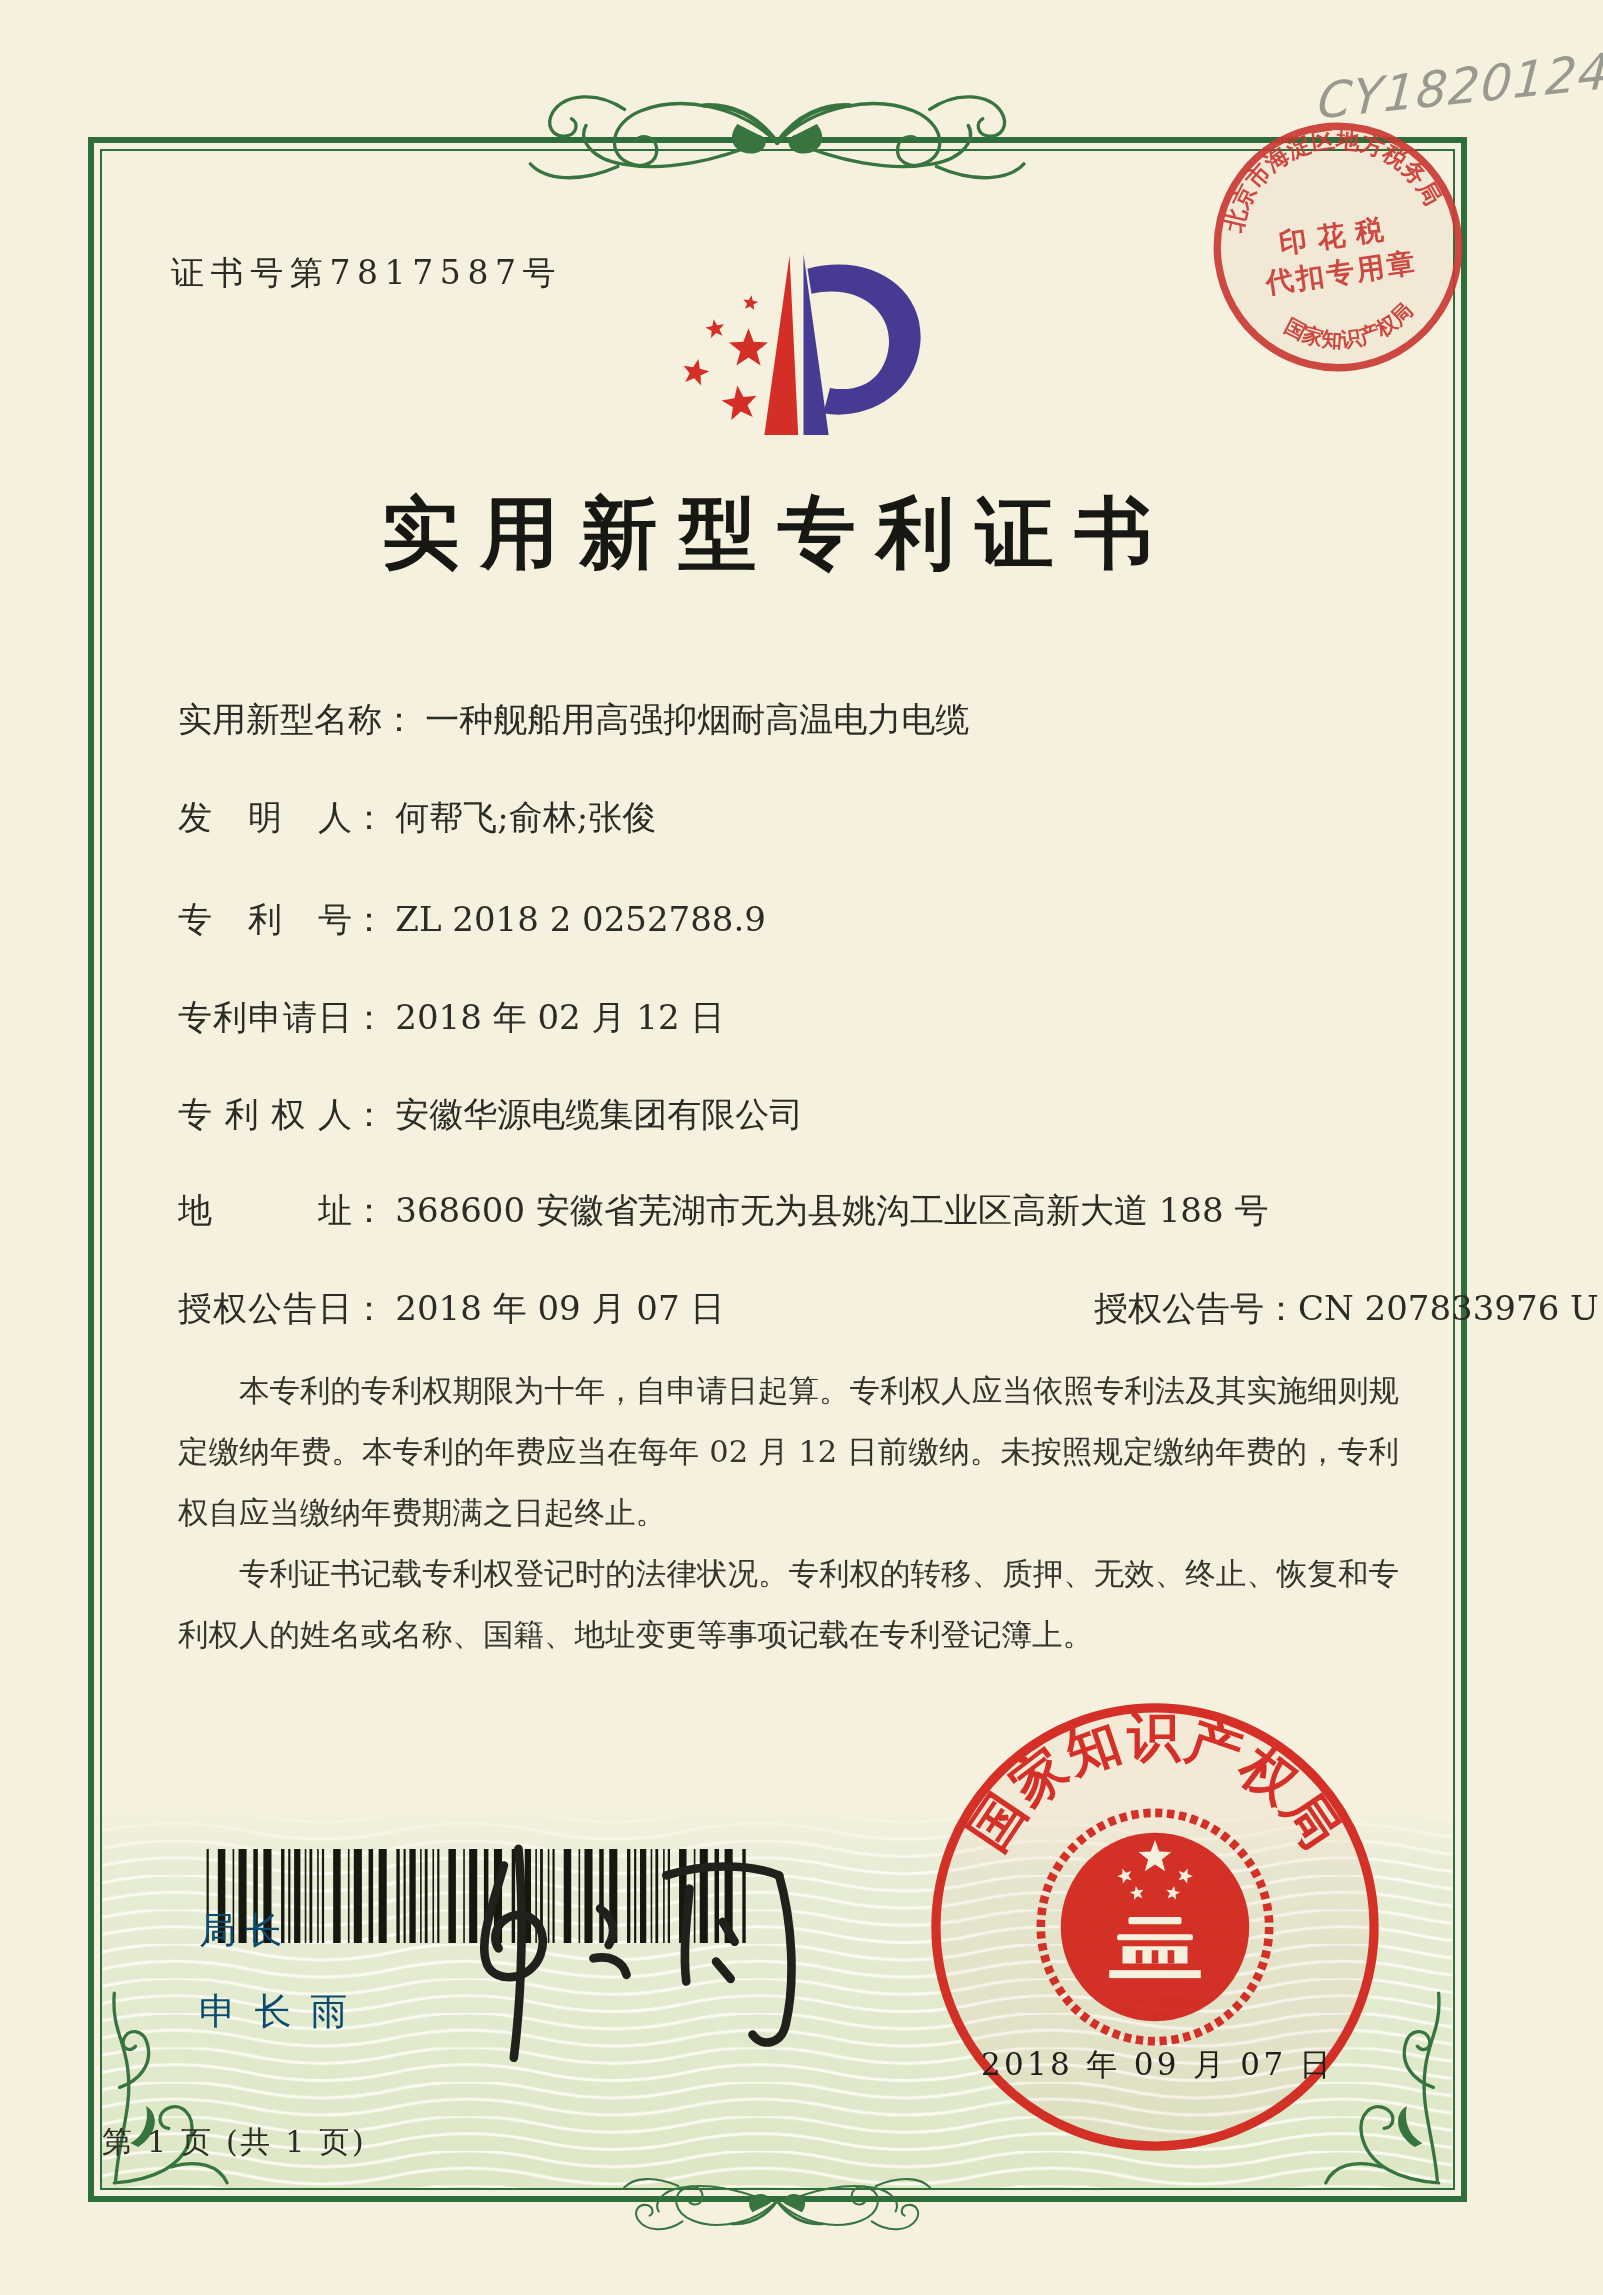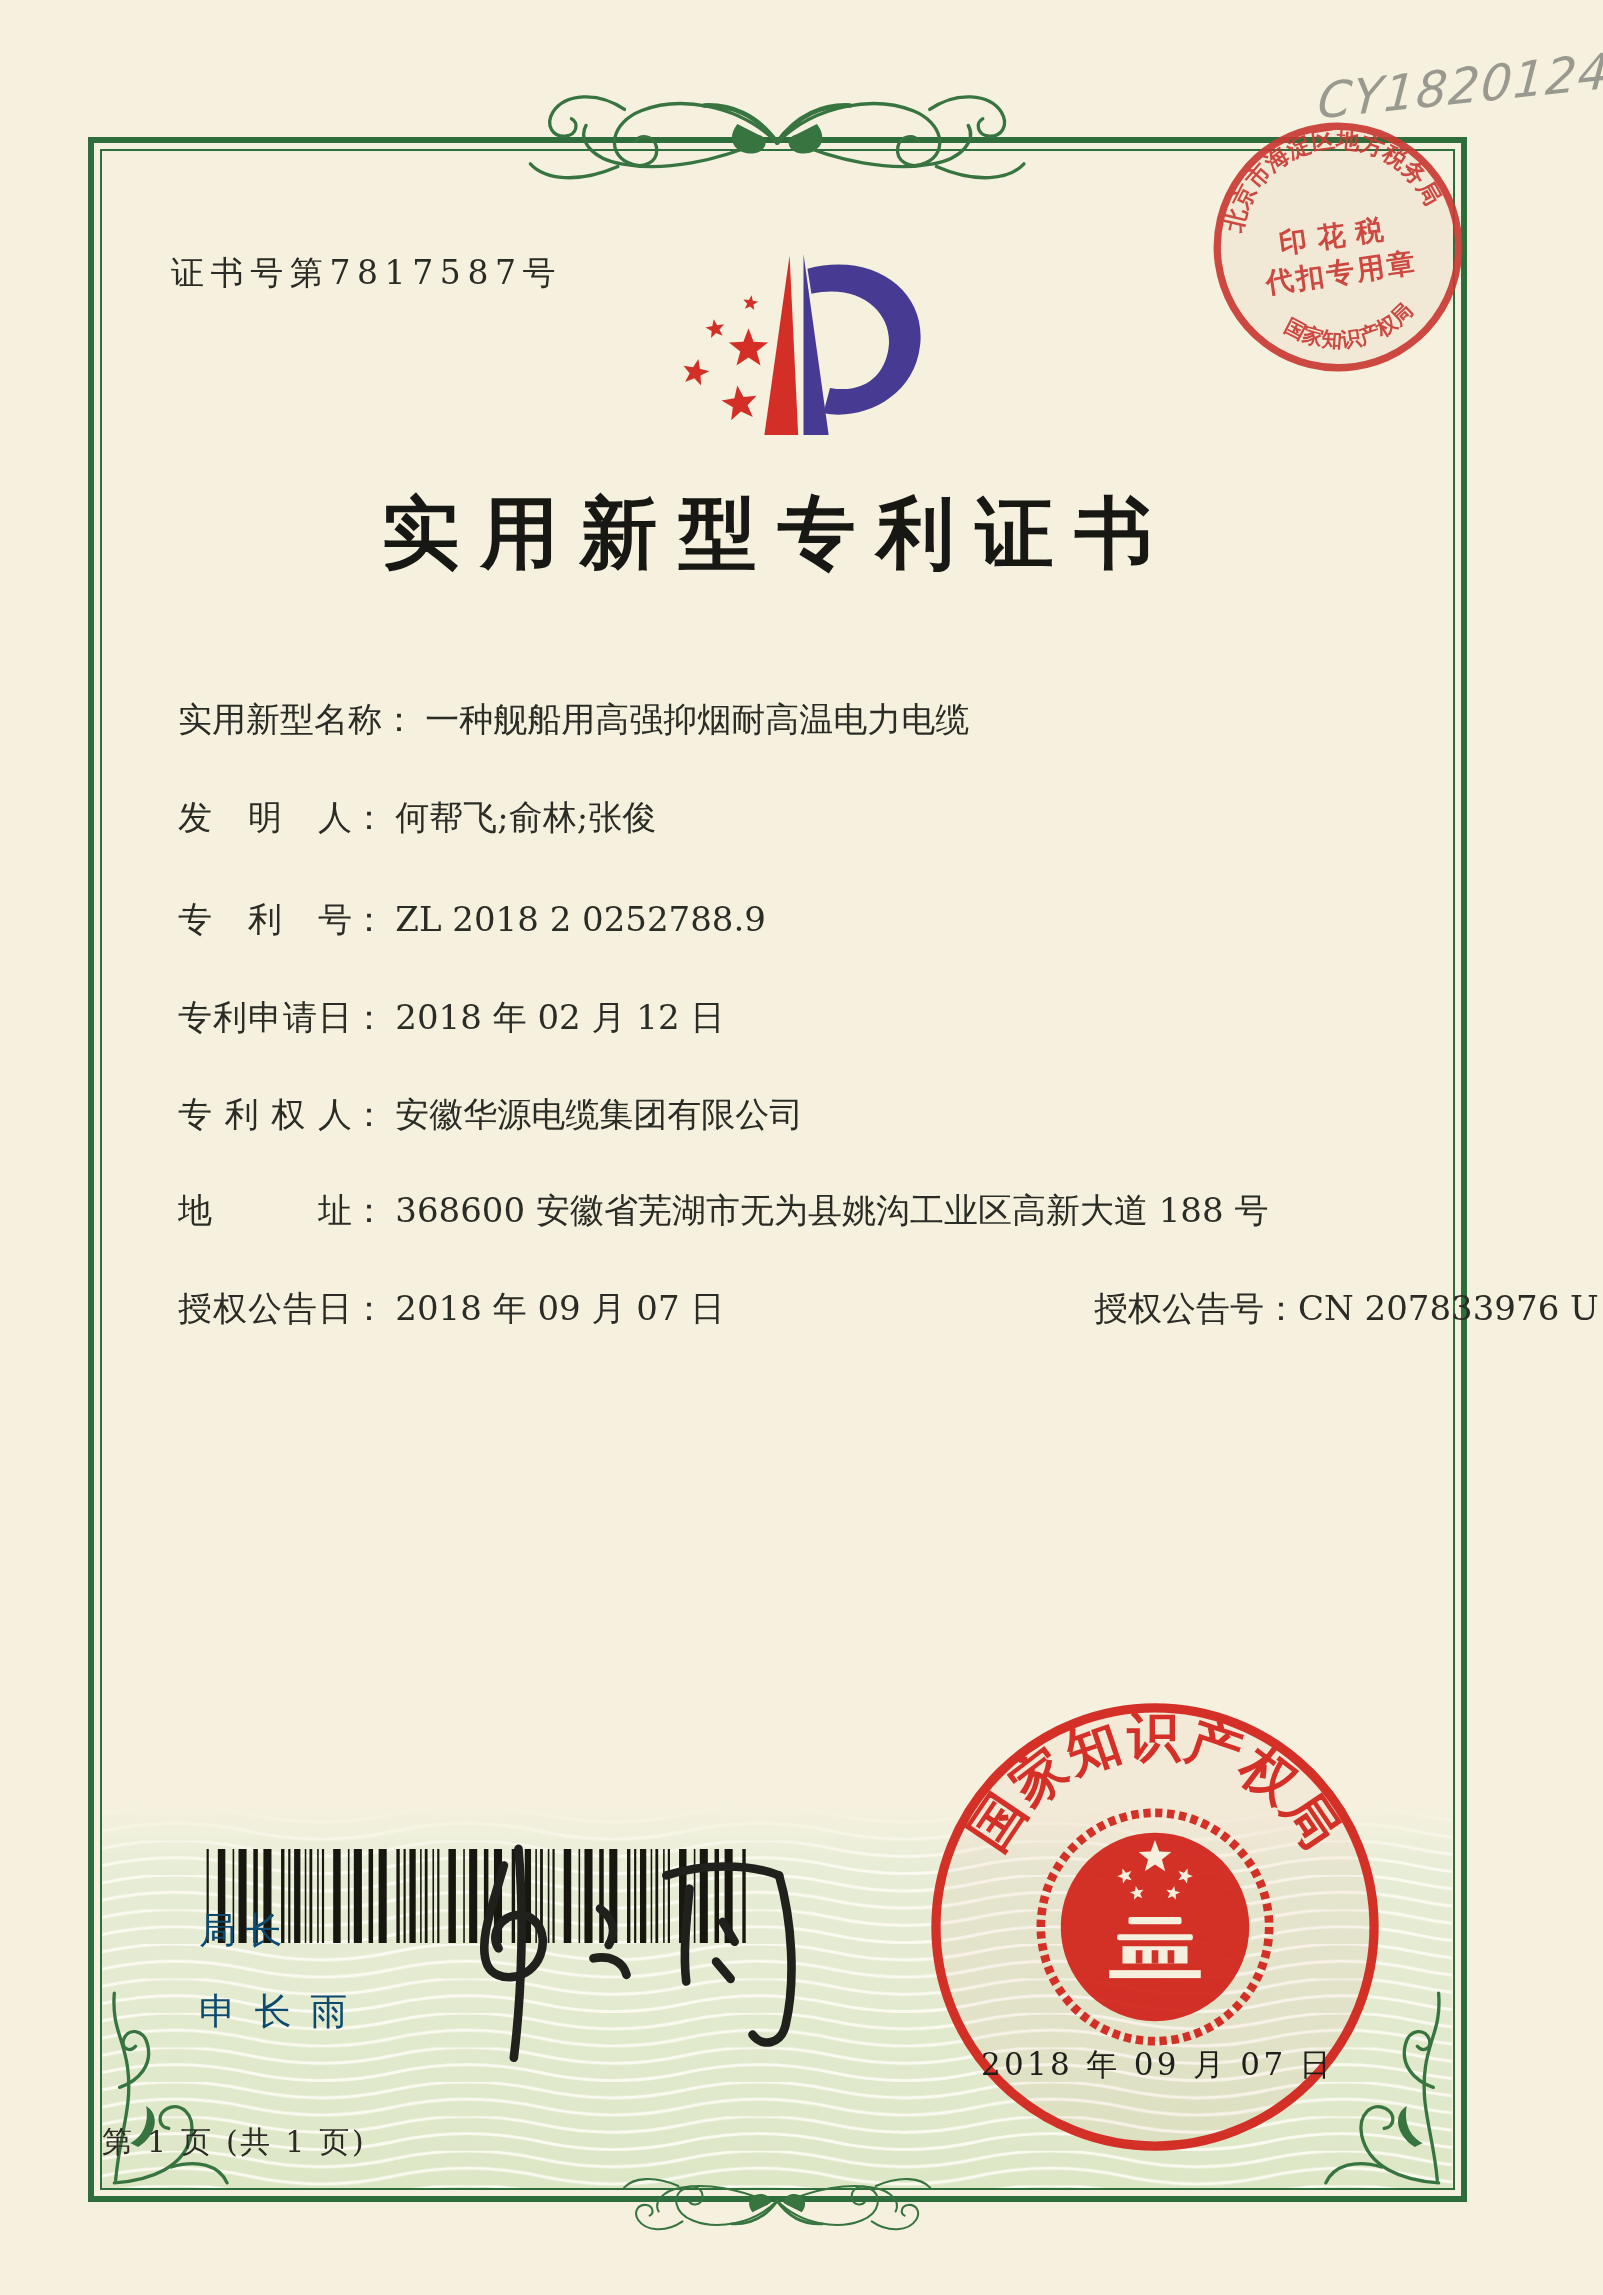--- a/index.html
+++ b/index.html
@@ -134,20 +134,22 @@
 </div>
 <div class="row" style="top:1188px">
   <span class="flabel">地址</span>：<span class="fvalue">368600  安徽省芜湖市无为县姚沟工业区高新大道 188 号</span>
 </div>
 <div class="row" style="top:1286px">
   <span class="flabel">授权公告日</span>：<span class="fvalue">2018 年 09 月 07 日</span>
   <span class="grant-right"><span>授权公告号</span>：<span>CN 207833976 U</span></span>
 </div>
 
 <div class="abs body-text">
+  <p>本专利的专利权期限为十年，自申请日起算。专利权人应当依照专利法及其实施细则规定缴纳年费。本专利的年费应当在每年 02 月 12 日前缴纳。未按照规定缴纳年费的，专利权自应当缴纳年费期满之日起终止。</p>
+  <p>专利证书记载专利权登记时的法律状况。专利权的转移、质押、无效、终止、恢复和专利权人的姓名或名称、国籍、地址变更等事项记载在专利登记簿上。</p>
 </div>
 
 <svg id="barcode" class="abs" width="544" height="94" viewBox="0 0 820 142">
     <rect x="0.0" y="0" width="3.3" height="142" fill="#17170f"></rect>
     <rect x="17.0" y="0" width="11.3" height="142" fill="#17170f"></rect>
     <rect x="39.3" y="0" width="2.4" height="142" fill="#17170f"></rect>
     <rect x="48.2" y="0" width="12.2" height="142" fill="#17170f"></rect>
     <rect x="70.6" y="0" width="6.8" height="142" fill="#17170f"></rect>
     <rect x="85.8" y="0" width="12.2" height="142" fill="#17170f"></rect>
     <rect x="112.5" y="0" width="5.1" height="142" fill="#17170f"></rect>

